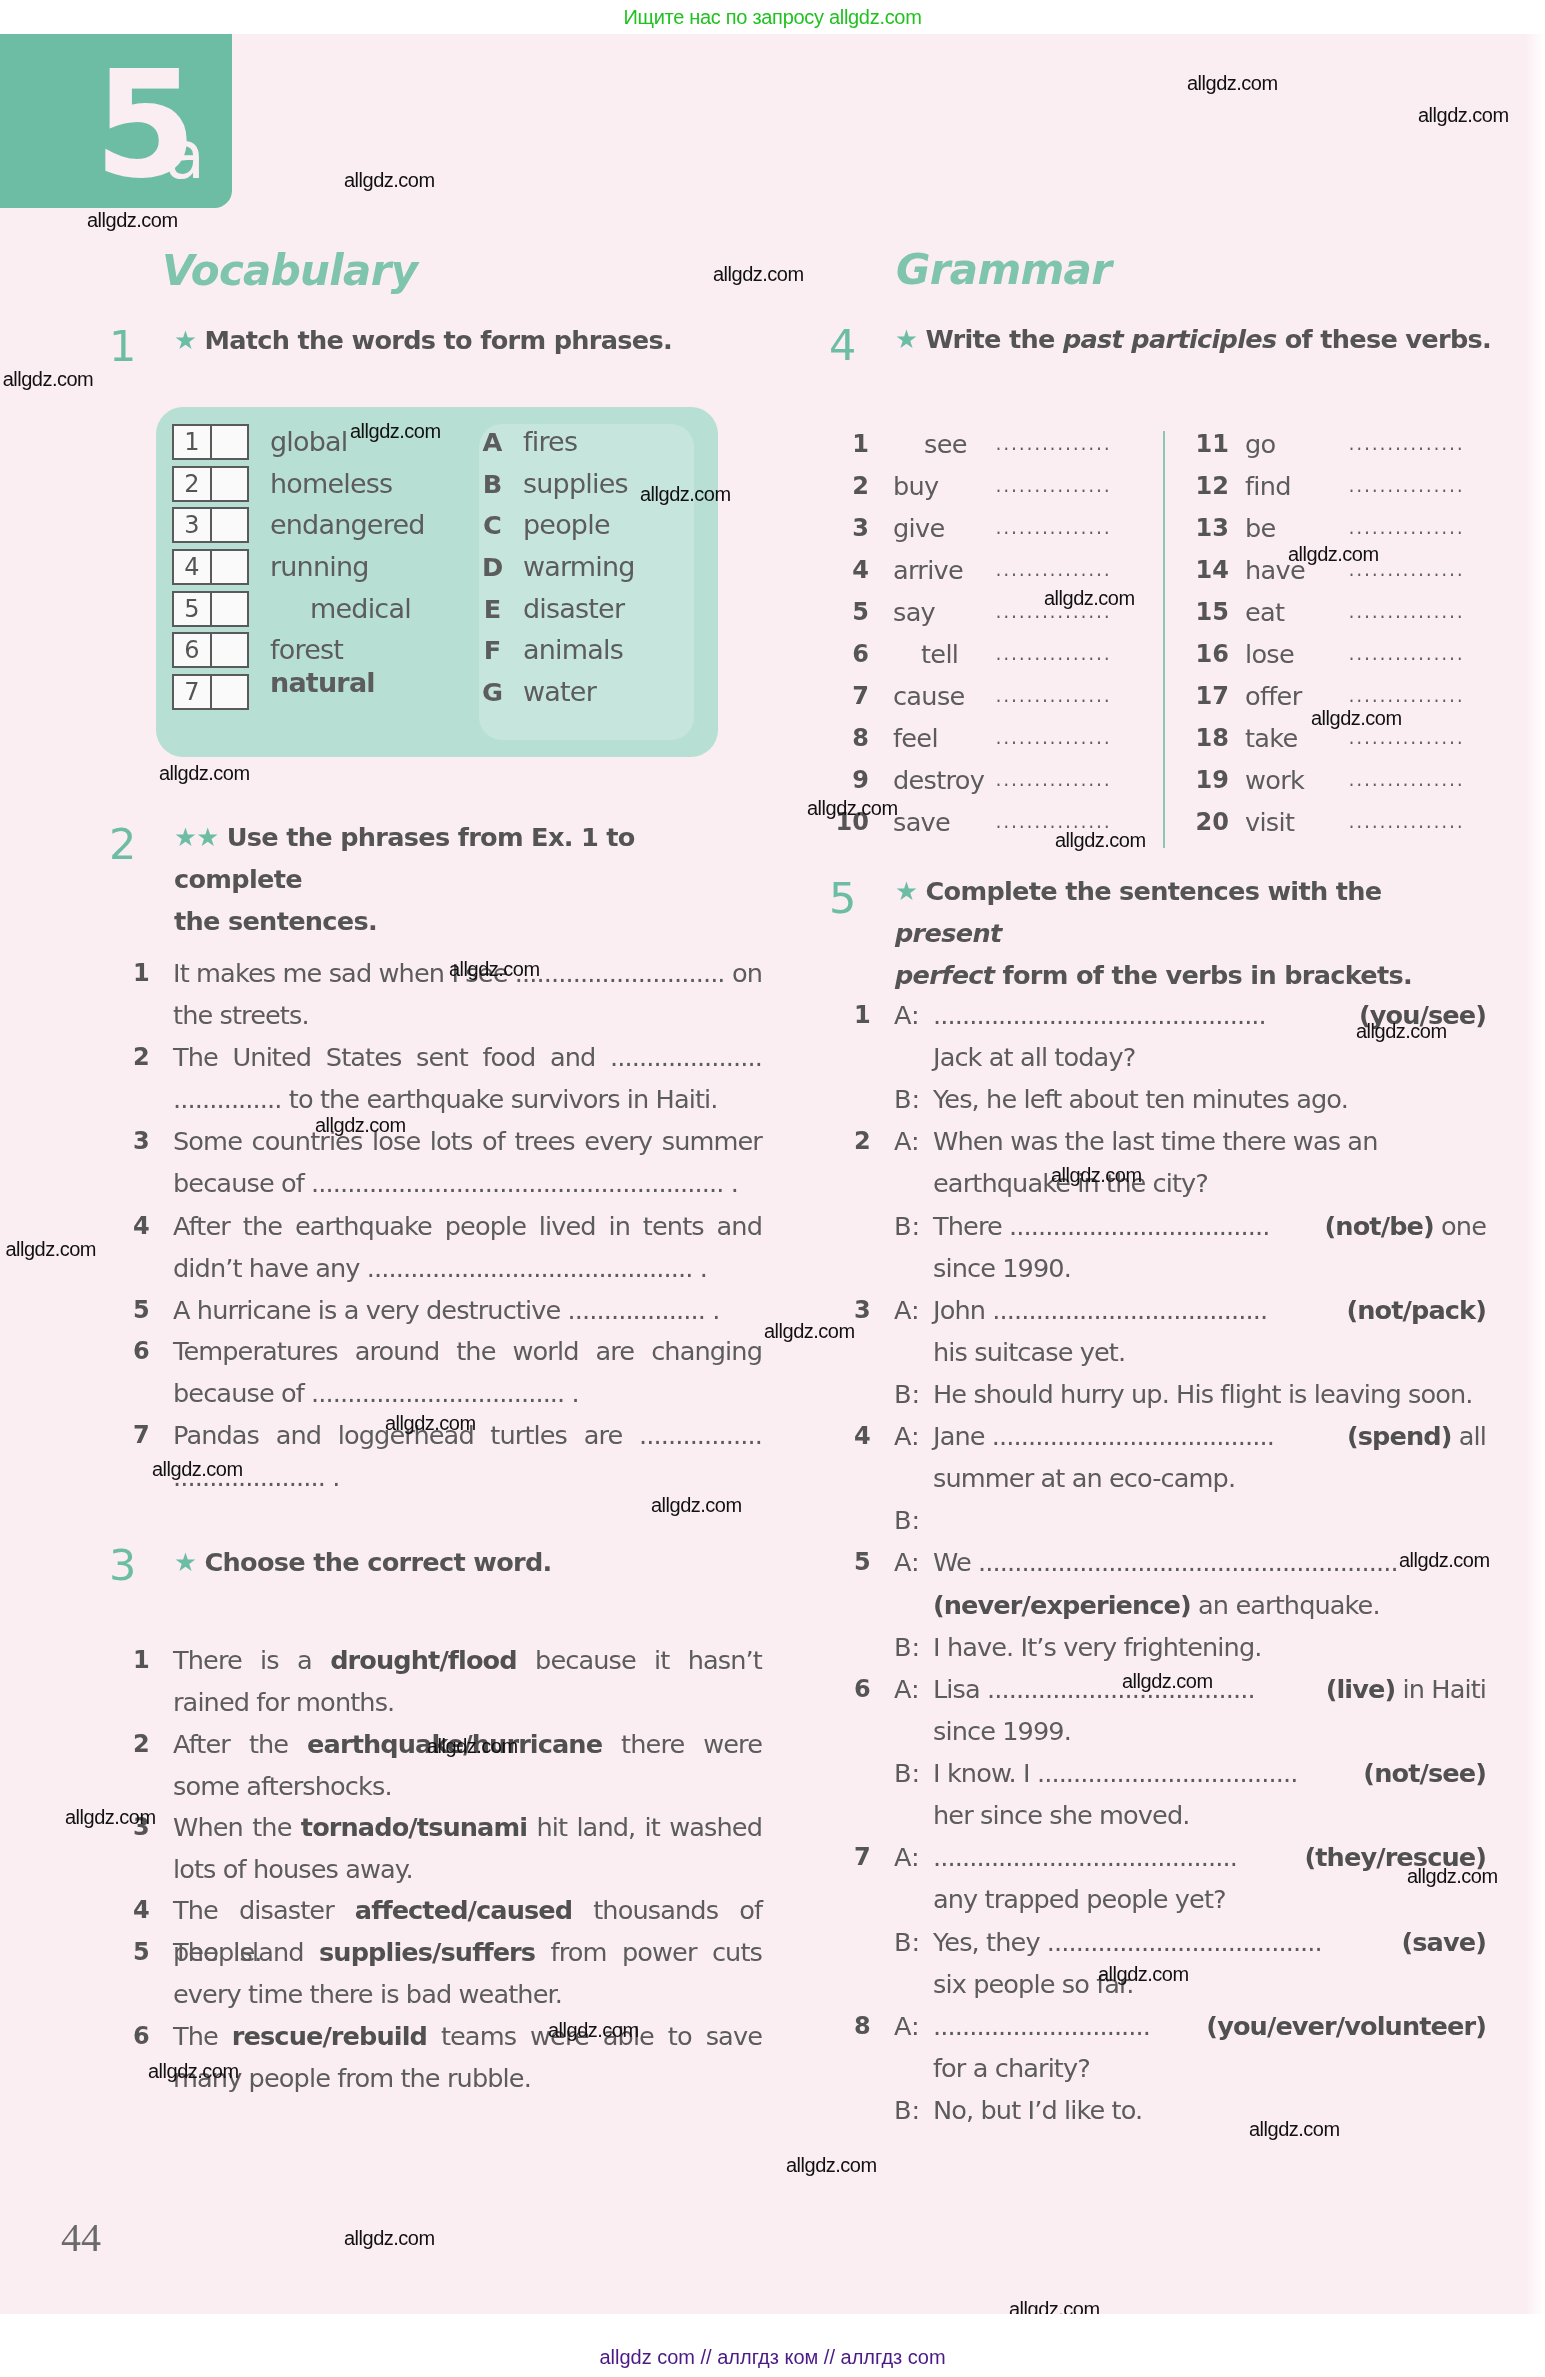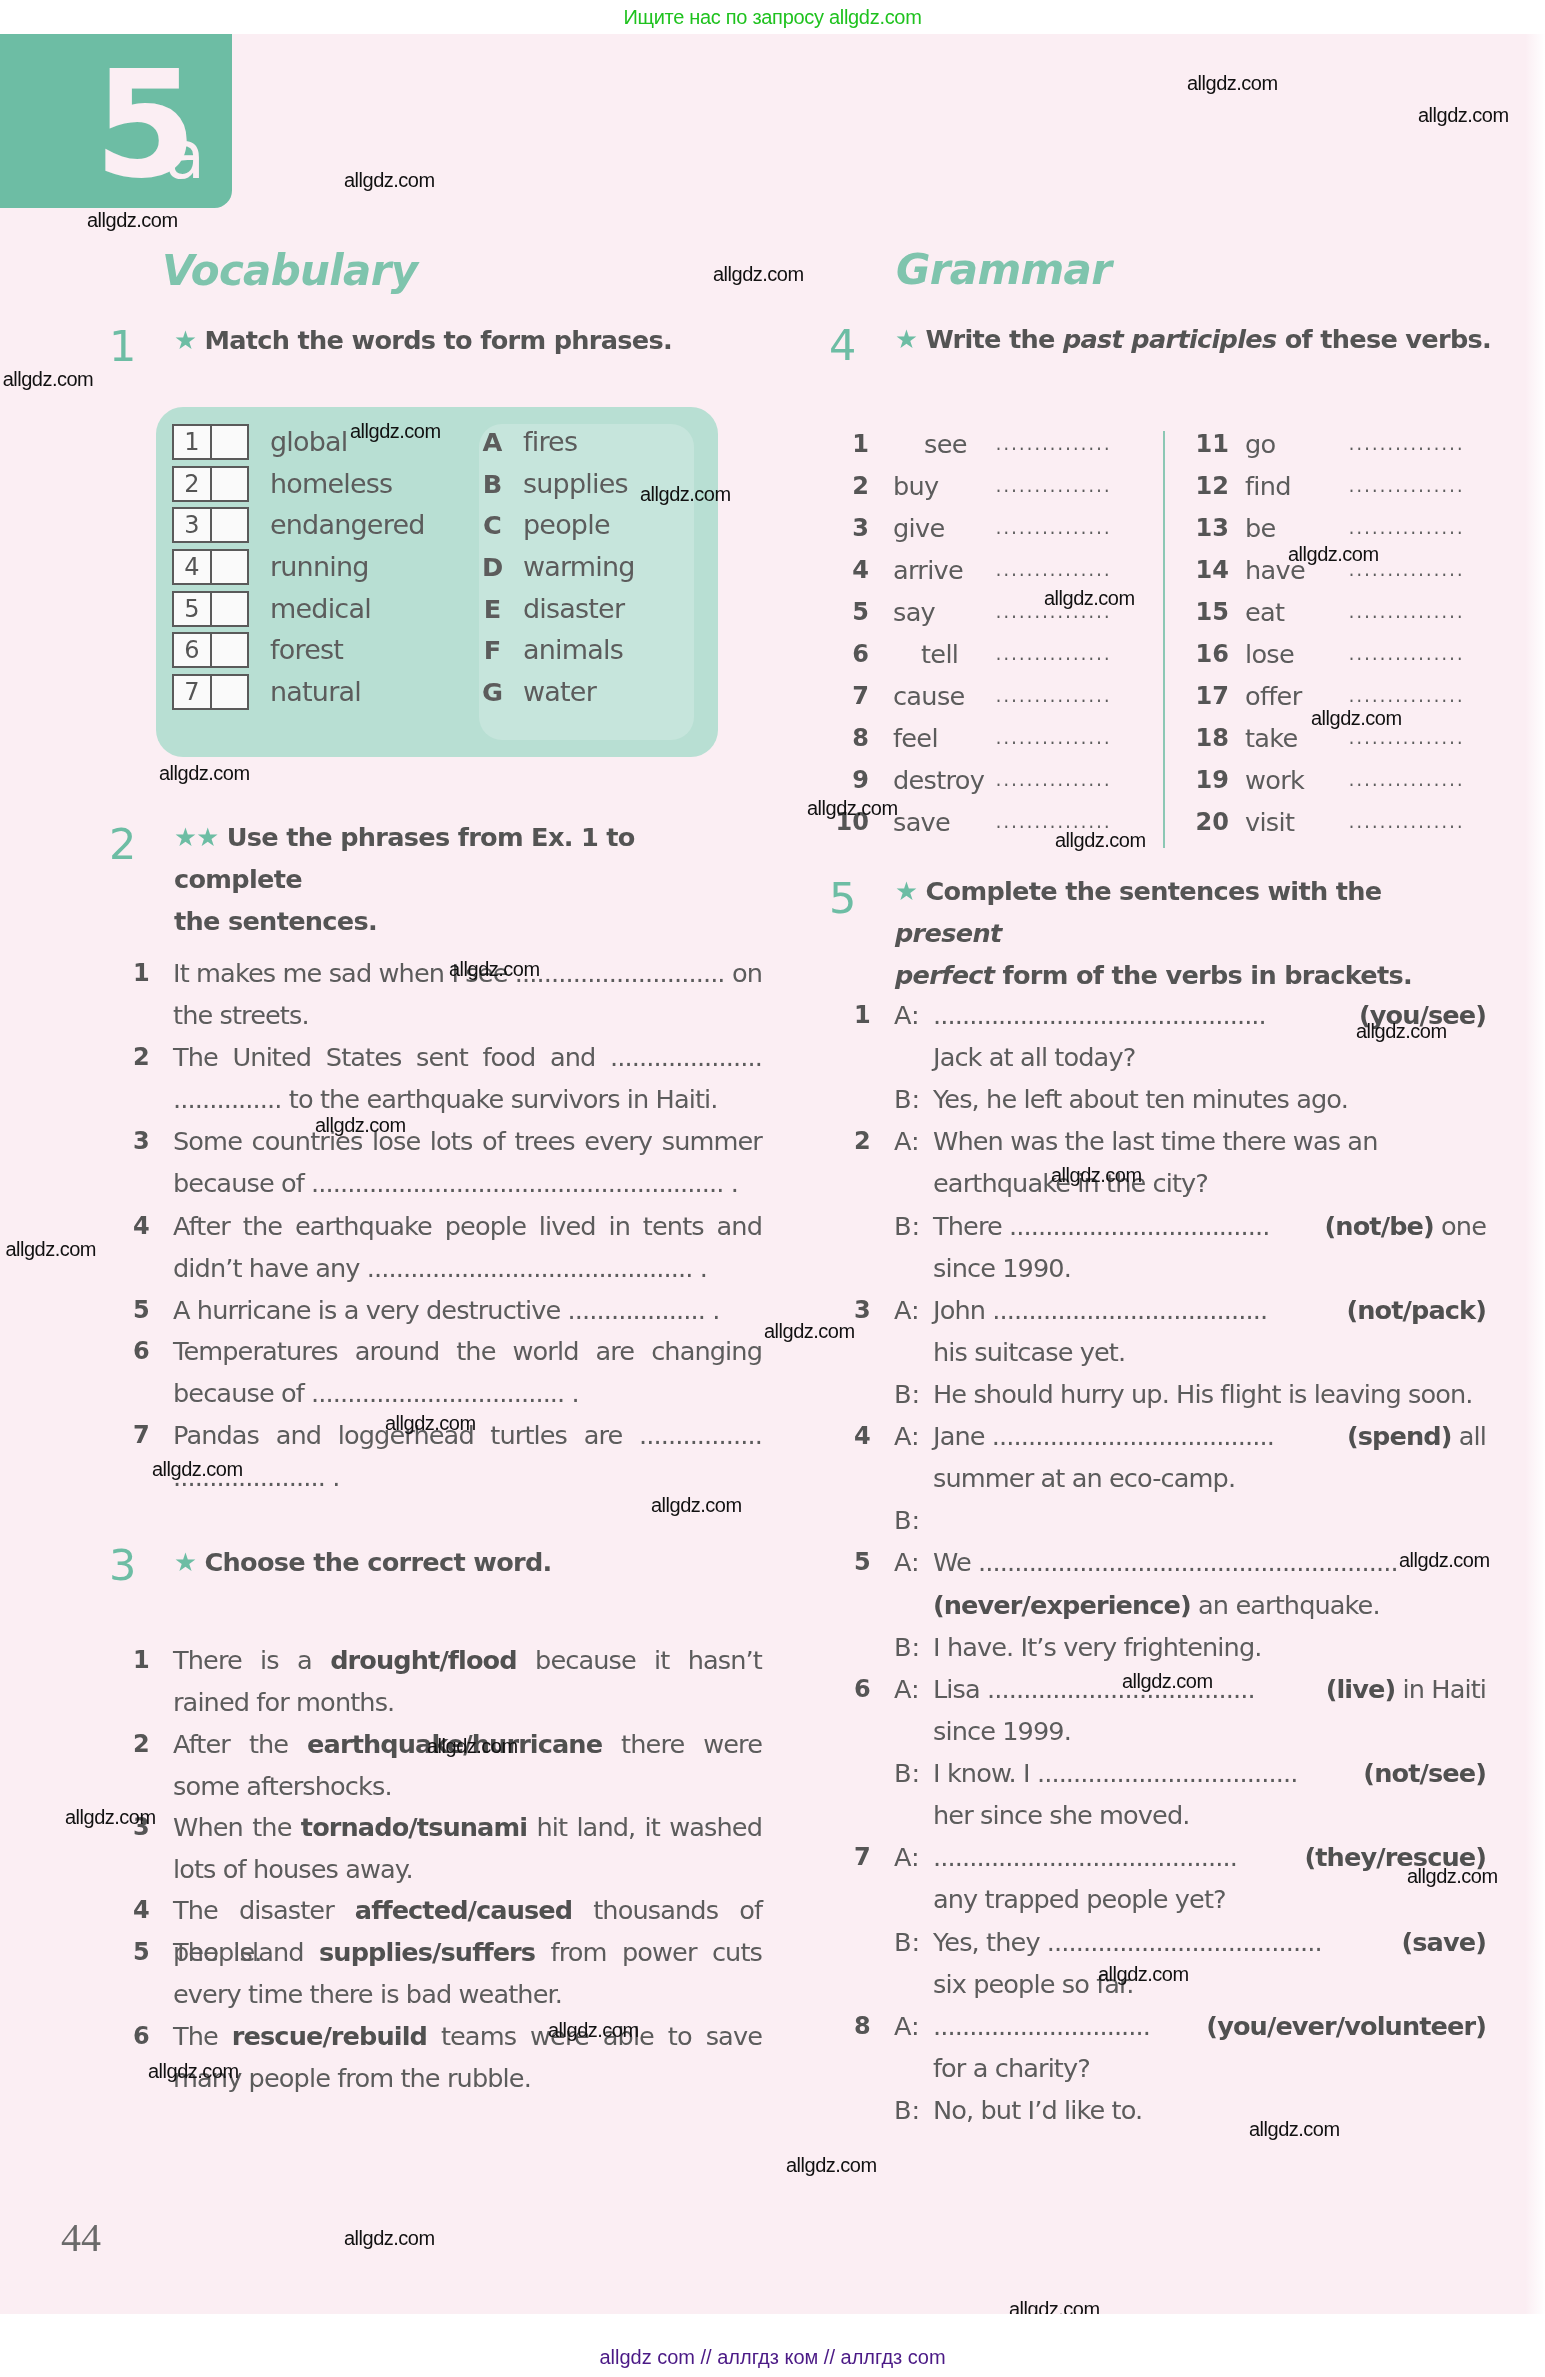--- a/index.html
+++ b/index.html
@@ -139,39 +139,39 @@
         </div>
         <span class="match-word" style="top: 142px;">running</span>
         <span class="match-letter" style="top: 142px;">D</span>
         <span class="match-opt" style="top: 142px;">warming</span>
         <div class="match-row" style="top: 184px;">
           <div class="num-box">
             <span class="n">5</span>
             <span class="blank"></span>
           </div>
         </div>
-        <span class="match-word" style="top: 184px;">medical</span>
+        <span class="match-word" style="top: 184px; margin-left: 40px;">medical</span>
         <span class="match-letter" style="top: 184px;">E</span>
         <span class="match-opt" style="top: 184px;">disaster</span>
         <div class="match-row" style="top: 225px;">
           <div class="num-box">
             <span class="n">6</span>
             <span class="blank"></span>
           </div>
         </div>
         <span class="match-word" style="top: 225px;">forest</span>
         <span class="match-letter" style="top: 225px;">F</span>
         <span class="match-opt" style="top: 225px;">animals</span>
         <div class="match-row" style="top: 267px;">
           <div class="num-box">
             <span class="n">7</span>
             <span class="blank"></span>
           </div>
         </div>
-        <span class="match-word" style="top: 267px;">natural</span>
+        <span class="match-word" style="top: 258px; font-weight: bold;">natural</span>
         <span class="match-letter" style="top: 267px;">G</span>
         <span class="match-opt" style="top: 267px;">water</span>
       </div>
   </div>
 
   <div class="ex-num" style="left:109px; top:787px;">2</div>
   <div class="ex-head" style="left:174px; top:782px; width:592px;">
     <span class="star">★★</span>
     <span>Use the phrases from Ex. 1 to complete</span><br>
     <span>the sentences.</span>

